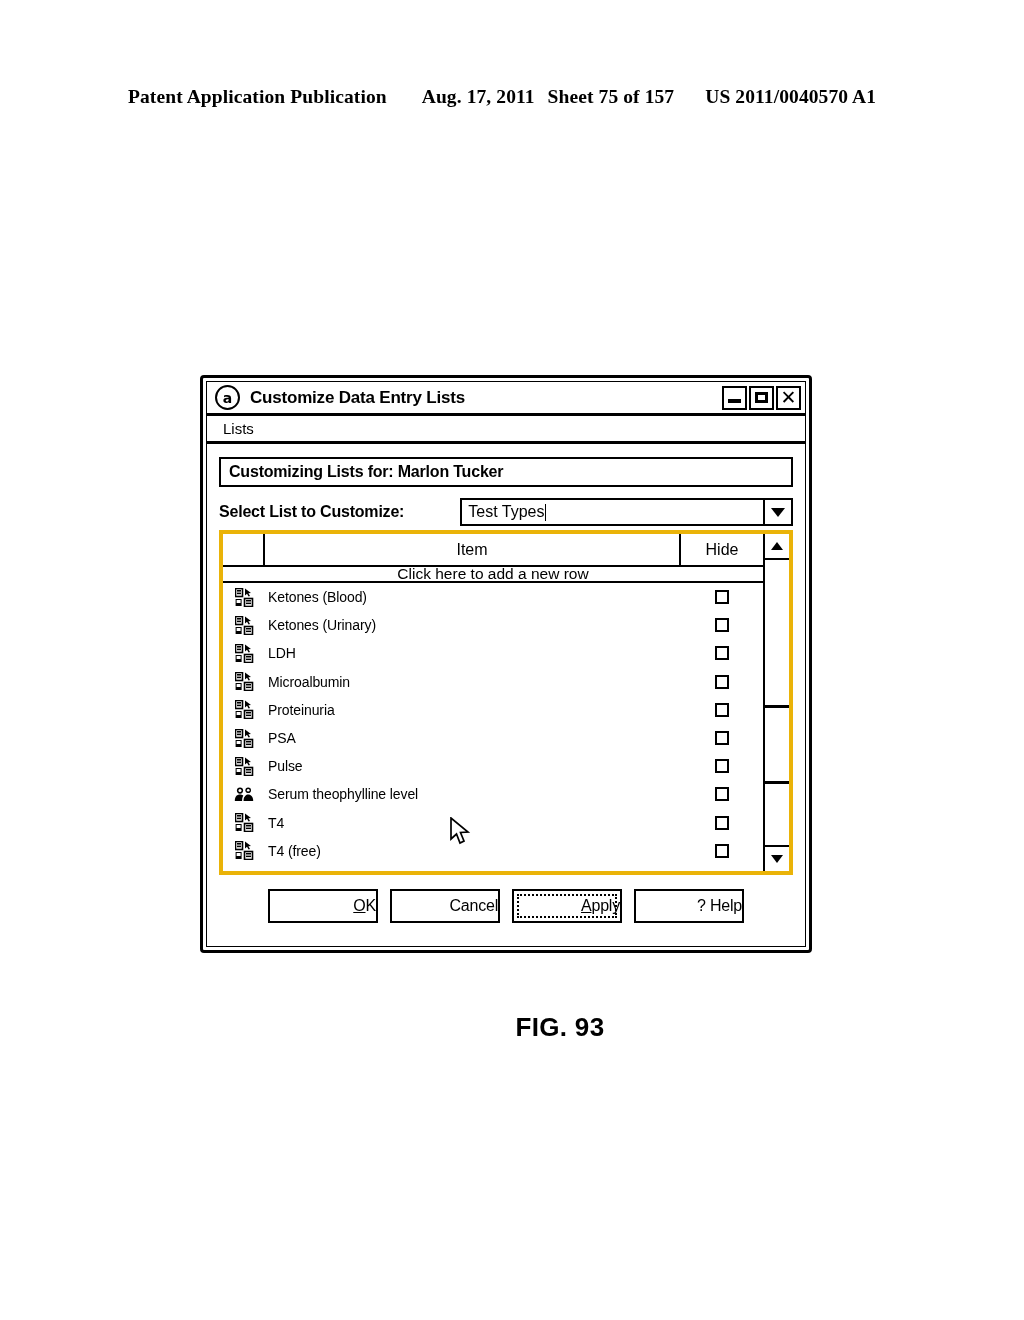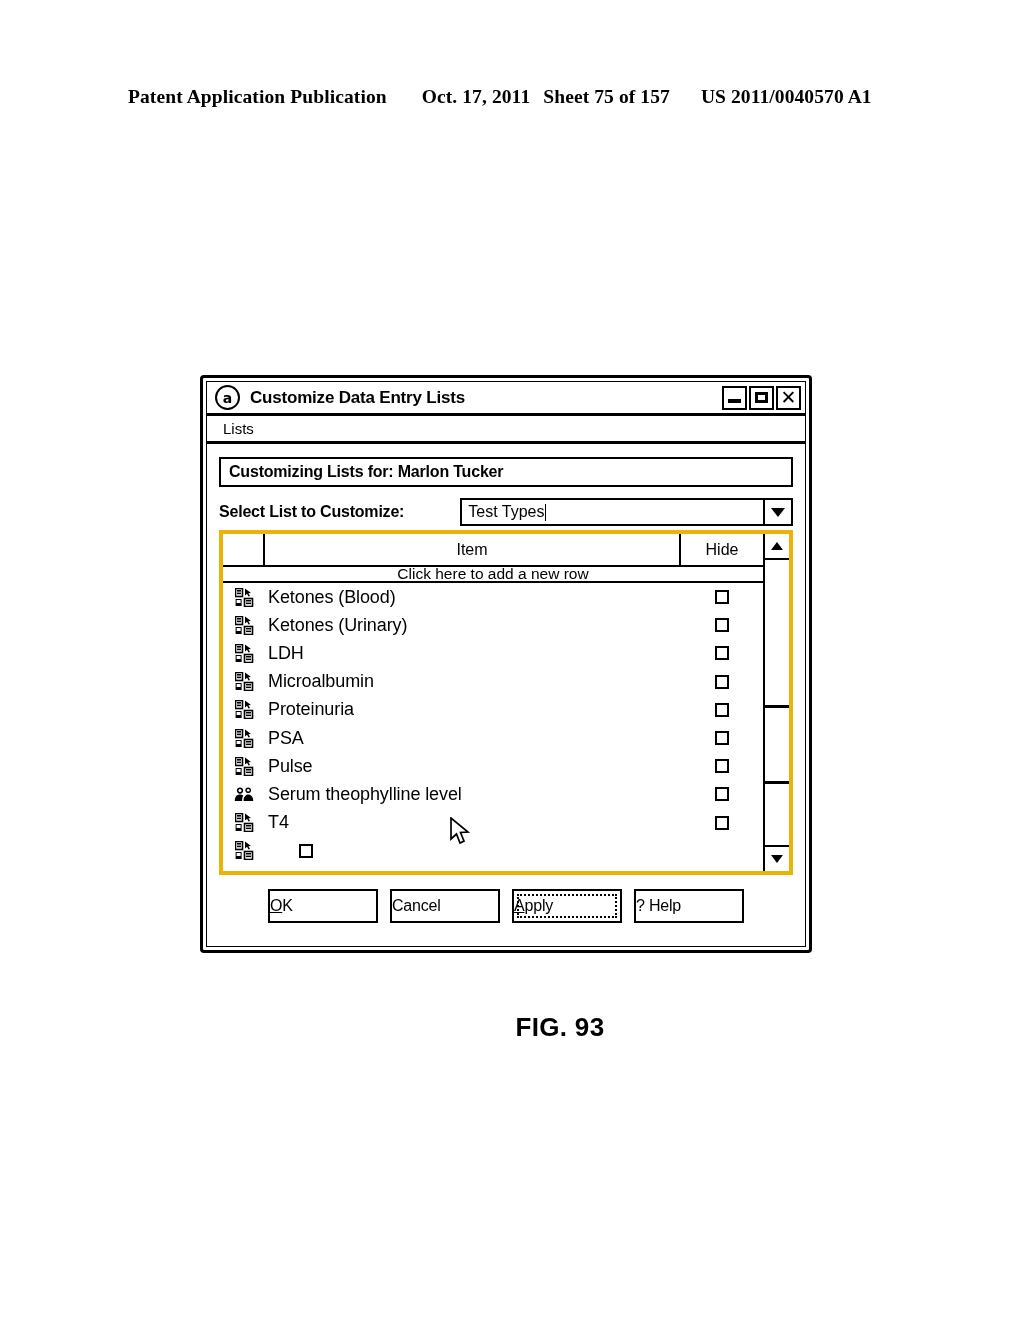--- a/index.html
+++ b/index.html
@@ -274,21 +274,21 @@
   }
   .cell-icon {
     width: 42px;
     display: flex;
     align-items: center;
     justify-content: center;
     flex: 0 0 42px;
   }
   .cell-item {
     flex: 1;
-    font-size: 18px;
+    font-size: 14px;
     padding-left: 3px;
     letter-spacing: -0.1px;
     white-space: nowrap;
     overflow: hidden;
   }
   .cell-hide {
     width: 82px;
     flex: 0 0 82px;
     display: flex;
     align-items: center;
@@ -369,21 +369,21 @@
     gap: 12px;
   }
   .btn {
     width: 110px;
     height: 34px;
     border: 2px solid #000;
     background: #fff;
     box-sizing: border-box;
     display: flex;
     align-items: center;
-    justify-content: flex-start;
+    justify-content: flex-end;
     font-size: 16px;
     font-family: "Liberation Sans", sans-serif;
     letter-spacing: -0.2px;
     position: relative;
   }
   .btn .focus-ring {
     position: absolute;
     left: 3px; right: 3px; top: 3px; bottom: 3px;
     border: 2px dotted #000;
     box-sizing: border-box;
@@ -411,21 +411,21 @@
     font-weight: bold;
     letter-spacing: 0.3px;
     padding-left: 48px;
   }
 </style>
 </head>
 <body>
 
 <div class="patent-header">
   <span class="ph-pub">Patent Application Publication</span>
-  <span class="ph-date">Oct. 17, 2011</span>
+  <span class="ph-date">Aug. 17, 2011</span>
   <span class="ph-sheet">Sheet 75 of 157</span>
   <span class="ph-num">US 2011/0040570 A1</span>
 </div>
 
 <div class="dialog-outer">
  <div class="dialog-inner">
 
   <div class="titlebar">
     <div class="app-icon">
       <span>a</span>
@@ -657,20 +657,21 @@
                     <rect x="2" y="2" width="4" height="1.6" fill="#000"></rect>
                     <rect x="2" y="4.6" width="4" height="1.6" fill="#000"></rect>
                     <path d="M10,0.6 L10,7.6 L12,5.8 L13.6,8.6 L15,7.9 L13.4,5.2 L16,5.1 Z" fill="#000"></path>
                     <rect x="0.6" y="11" width="6" height="7" fill="#000"></rect>
                     <path d="M1.6,12 L5.6,12 L5.6,15 L1.6,15 Z" fill="#fff"></path>
                     <rect x="9.5" y="10.5" width="8" height="8" fill="#fff" stroke="#000" stroke-width="1.6"></rect>
                     <rect x="11" y="12" width="5" height="1.5" fill="#000"></rect>
                     <rect x="11" y="14.6" width="5" height="1.5" fill="#000"></rect>
                   </svg>
                 </div>
+                <div class="cell-item">T4 (free)</div>
                 <div class="cell-hide">
                   <div class="checkbox"></div>
                 </div>
               </div>
             </div>
       </div>
 
       <div class="scrollbar">
         <div class="sb-btn">
           <span class="tri-sb-up"></span>

